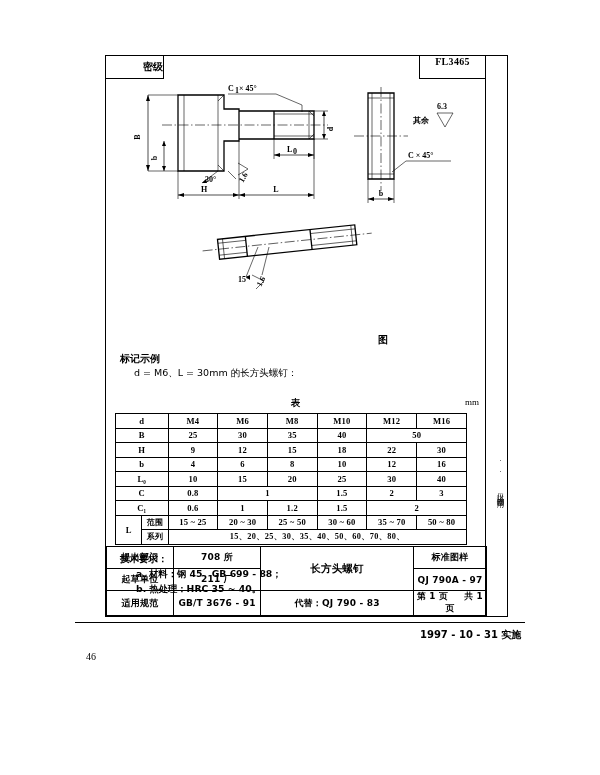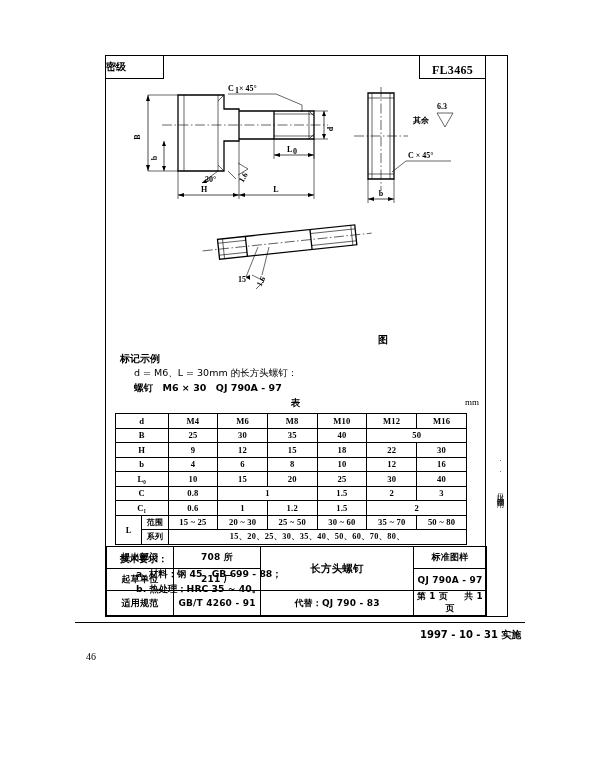--- a/index.html
+++ b/index.html
@@ -34,31 +34,31 @@
     line-height:1;
     color:#111;
   }
 
   
   .secrecy{
     position:absolute;left:0;top:0;
     width:58px;height:23px;
     border-right:1.3px solid #000;border-bottom:1.3px solid #000;
     box-sizing:border-box;
-    display:flex;align-items:center;justify-content:flex-start;
+    display:flex;align-items:center;justify-content:flex-end;
     font-size:10px;font-weight:bold;
   }
   .flbox{
     position:absolute;right:22px;top:0;
     width:66px;height:23px;
     border-left:1.3px solid #000;border-bottom:1.3px solid #000;
     box-sizing:border-box;
-    display:flex;align-items:flex-end;justify-content:center;
+    display:flex;align-items:flex-start;justify-content:center;
     font-family:"Liberation Serif","DejaVu Serif",serif;
-    font-size:12px;font-weight:bold;letter-spacing:.3px;
+    font-size:10px;font-weight:bold;letter-spacing:.3px;
   }
 
   
   .draw-area{position:absolute;left:0;top:23px;width:381px;height:225px;}
   .draw-area svg{display:block;}
   .fig-caption{
     position:absolute;left:272px;top:277px;font-size:10px;font-weight:bold;
   }
   .mark-title{position:absolute;left:14px;top:296px;font-size:10px;font-weight:bold;}
   .mark-l1{position:absolute;left:28px;top:311px;font-size:9.5px;}
@@ -268,21 +268,20 @@
         <path class="thin" d="M 146,196 L 158,202 L 150,210"></path>
         <text x="155" y="208" transform="rotate(-62 155,208)">1.6</text>
 
       </svg>
     </div>
 
     <div class="fig-caption">图</div>
 
     <div class="mark-title">标记示例</div>
     <div class="mark-l1">d = M6、L = 30mm 的长方头螺钉：</div>
-    <div class="mark-l2">螺钉　M6 × 30　QJ 790A - 97</div>
 
     <div class="tbl-caption">表</div>
     <div class="unit">mm</div>
 
     <table class="spec">
       <tbody id="spec-body">
           <tr>
             <td class="hdr rowlab" colspan="2">d</td>
             <td style="width: 50px;">M4</td>
             <td style="width: 50px;">M6</td>
@@ -371,21 +370,21 @@
           <td class="mid tb-name" rowspan="2">长方头螺钉</td>
           <td>标准图样</td>
         </tr>
         <tr>
           <td class="lbl">起草单位</td>
           <td class="val">211 厂</td>
           <td>QJ 790A - 97</td>
         </tr>
         <tr>
           <td class="lbl">适用规范</td>
-          <td class="val">GB/T 4260 - 91</td>
+          <td class="val">GB/T 3676 - 91</td>
           <td class="mid">代替：QJ 790 - 83</td>
           <td class="tb-pages">
             <span>第 1 页</span>
             &nbsp;&nbsp;&nbsp;
             <span>共 1 页</span>
           </td>
         </tr>
       </tbody>
     </table>
 

